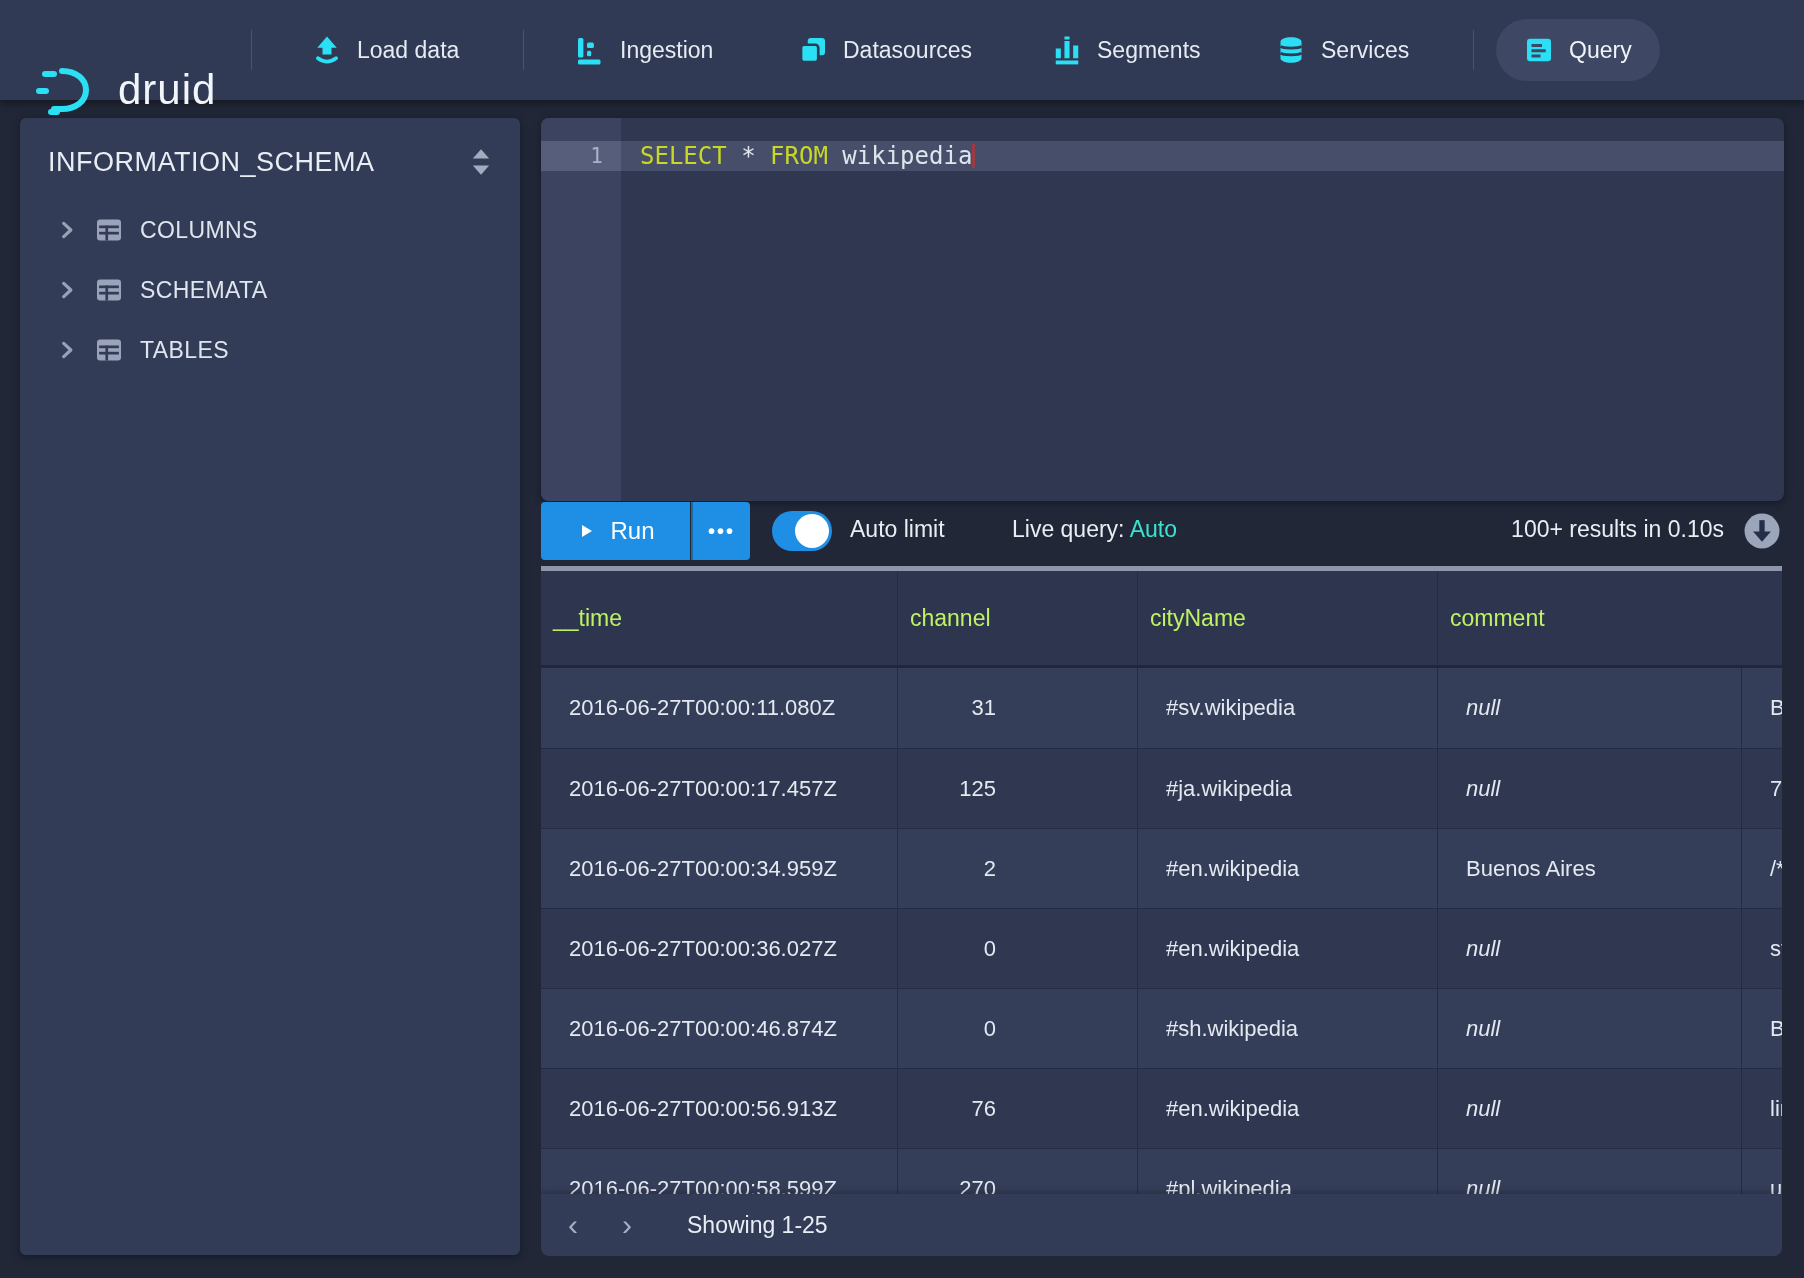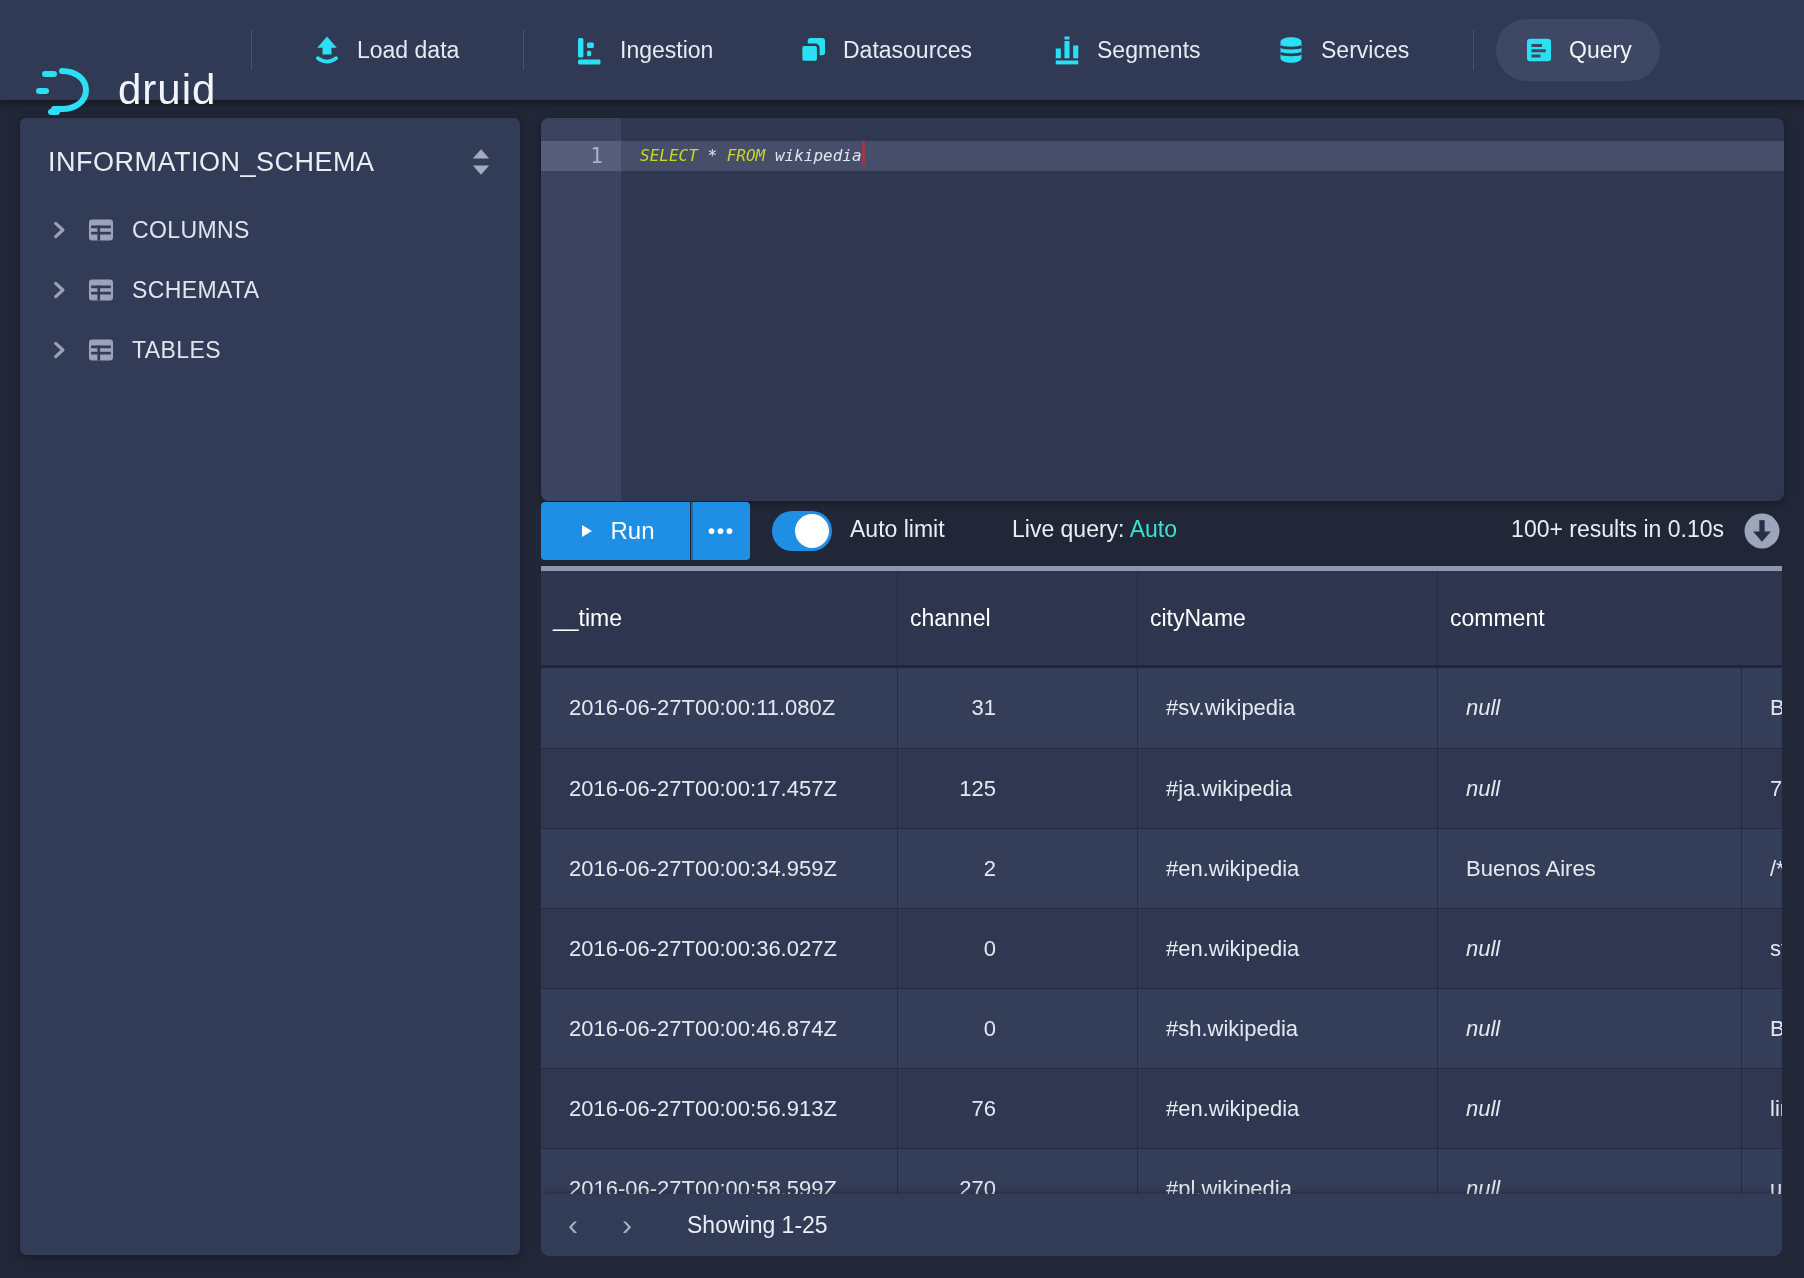--- a/index.html
+++ b/index.html
@@ -29,42 +29,42 @@
   .icon-cyan { fill:#2BDFF4; }
 
   
   .sidebar {
     position:absolute; left:20px; top:118px; width:500px; height:1137px;
     background:#333C57; border-radius:6px; box-shadow:0 2px 8px rgba(0,0,0,.35);
   }
   .sb-header { position:absolute; left:0; top:0; right:0; height:88px; display:flex; align-items:center; }
   .sb-title { margin-left:28px; font-size:27px; color:#E9EDF4; letter-spacing:.5px; }
   .sb-sort { position:absolute; right:22px; top:26px; width:34px; height:36px; cursor:pointer; }
-  .tree { position:absolute; left:4px; top:82px; right:0; }
+  .tree { position:absolute; left:12px; top:82px; right:0; }
   .tree-item { height:60px; display:flex; align-items:center; cursor:pointer; }
   .tree-item .chev { margin-left:24px; width:22px; height:22px; }
   .tree-item .grid-ic { margin-left:16px; width:30px; height:30px; }
   .tree-item .lbl { margin-left:16px; font-size:23px; color:#DFE5EF; letter-spacing:.4px; }
 
   
   .editor {
     position:absolute; left:541px; top:118px; width:1243px; height:383px;
     background:#2F3850; border-radius:8px; overflow:hidden;
     box-shadow:0 2px 8px rgba(0,0,0,.35);
   }
   .gutter { position:absolute; left:0; top:0; width:80px; height:100%; background:#3B4361; }
   .active-line { position:absolute; left:80px; right:0; top:23px; height:30px; background:#474E6A; }
   .active-gutter { position:absolute; left:0; width:80px; top:23px; height:30px; background:#575E7B; }
   .line-no {
     position:absolute; left:0; top:23px; width:62px; height:30px; line-height:30px;
     text-align:right; font-family:"DejaVu Sans Mono", monospace; font-size:21px; color:#A9B1C6;
   }
   .code-line {
     position:absolute; left:80px; top:23px; right:0; height:30px; line-height:30px;
-    padding-left:19px; font-family:"DejaVu Sans Mono", monospace; font-size:16px; white-space:pre;font-style:italic;
+    padding-left:19px; font-family:"DejaVu Sans Mono", monospace; font-size:24px; white-space:pre;
   }
   .tok-kw { color:#C9D826; }
   .tok-plain { color:#E3E8F0; }
   .tok-ident { color:#DEE6ED; }
   .cursor { display:inline-block; width:3px; height:24px; background:#9A3B46; vertical-align:-4px; }
 
   
   .run-btn {
     position:absolute; left:541px; top:502px; width:149px; height:58px;
     background:#1E8FE5; border-radius:4px 0 0 4px; display:flex; align-items:center;
@@ -91,21 +91,21 @@
   .divider { position:absolute; left:541px; top:566px; width:1241px; height:5px; background:#8E97AA; }
 
   
   .table-wrap {
     position:absolute; left:541px; top:571px; width:1241px; height:685px;
     overflow:hidden; border-radius:0 0 8px 8px; background:#2F3850;
   }
   .t-head, .t-row { display:grid; grid-template-columns:356px 240px 300px 304px 1fr; }
   .t-head { height:97px; background:#2D354F; border-bottom:3px solid #1F2740; }
   .th, .td { display:flex; align-items:center; padding-left:12px; overflow:hidden; white-space:nowrap; }
-  .th { font-size:23px; color:#ffffff; cursor:pointer; }
+  .th { font-size:23px; color:#bef264; cursor:pointer; }
   .th + .th, .td + .td { border-left:1px solid #242C45; }
   .t-row { height:80px; }
   .t-row + .t-row { border-top:1px solid #242C45; }
   .t-row.even { background:#353E59; }
   .t-row.odd { background:#2F3850; }
   .td { font-size:22px; color:#E4E9F1; cursor:pointer;padding-left:28px; }
   .td .num { display:inline-block; width:70px; text-align:right; }
   .td.null-val { font-style:italic; }
 
   

